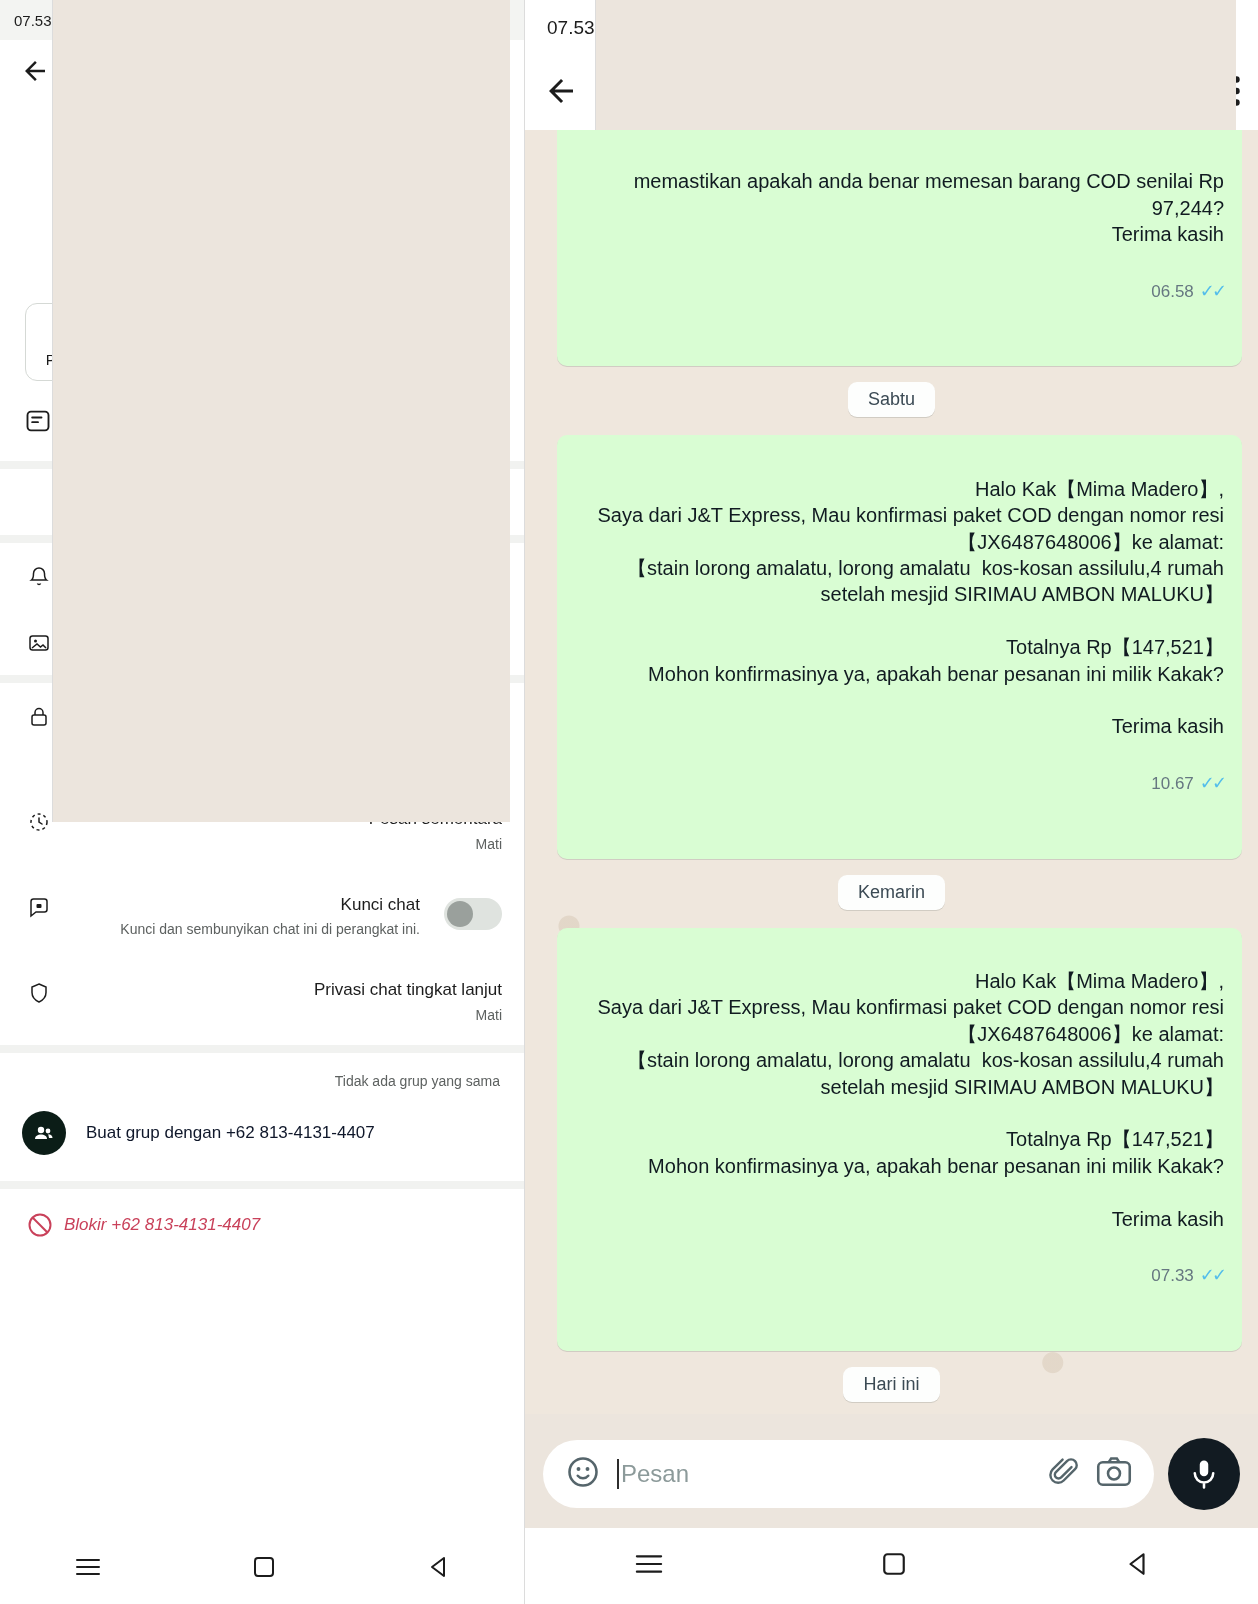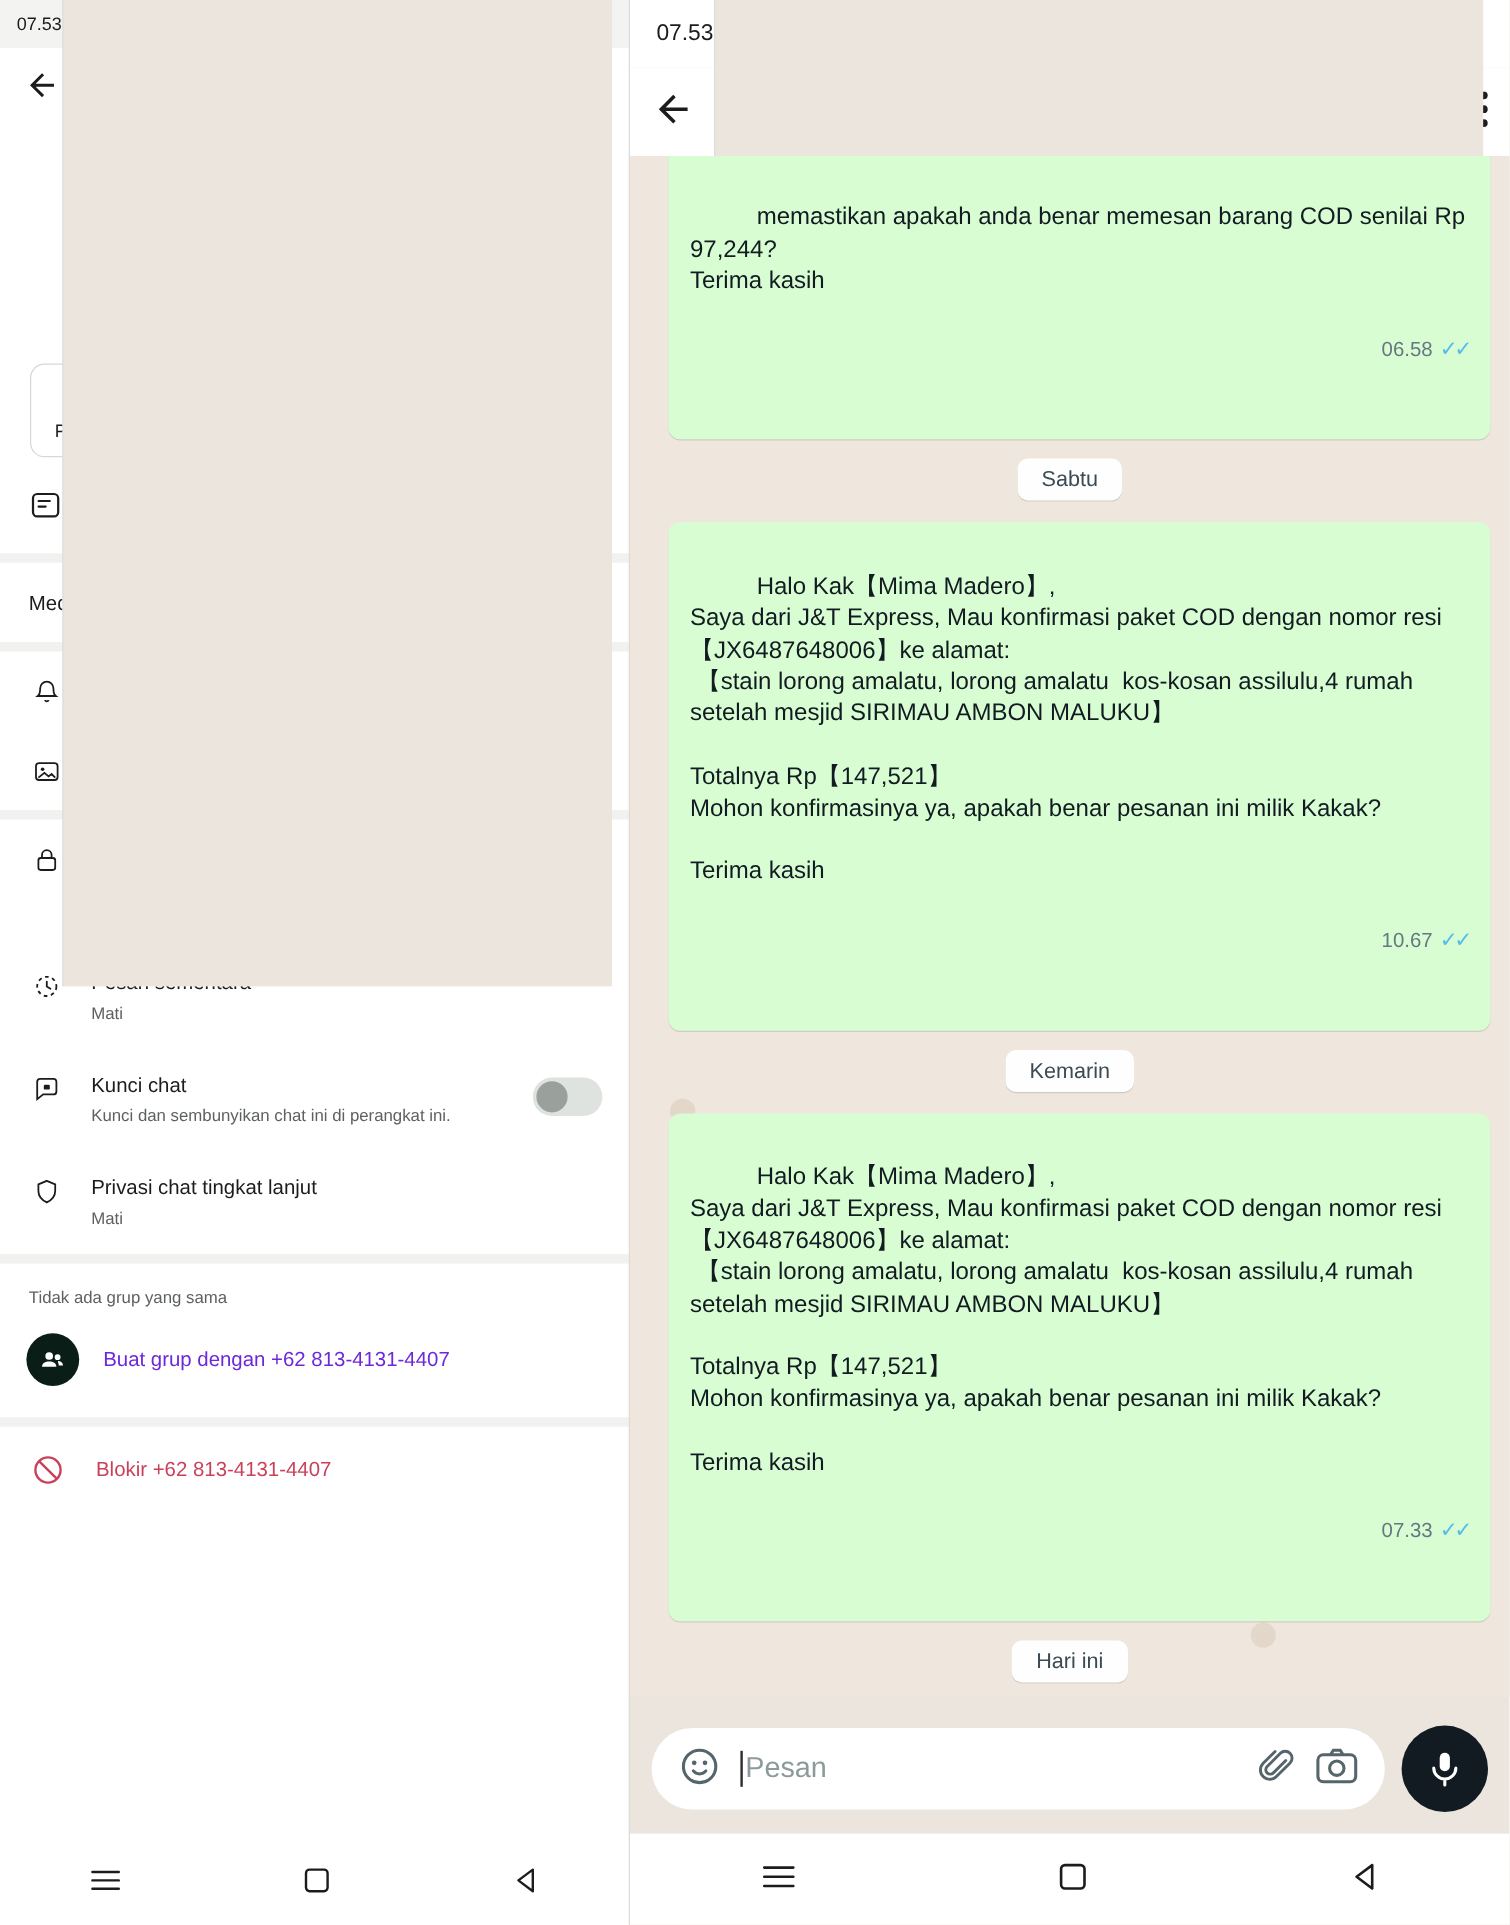--- a/index.html
+++ b/index.html
@@ -2,21 +2,21 @@
 <html><head>
 <meta charset="utf-8">
 <style>
   * { box-sizing: border-box; margin: 0; padding: 0; }
   html, body {
     width: 1258px; height: 1604px;
     font-family: "Liberation Sans", sans-serif;
     background: #ffffff;
     overflow: hidden;
   }
-  .screens { display: flex; width: 1258px; height: 1432px; }
+  .screens { display: flex; width: 1258px; height: 1432px; text-align: right; }
 
   
   .left {
     width: 524px; height: 1604px;
     background: #ffffff;
     position: relative;
     display: flex; flex-direction: column;
   }
   .l-status {
     height: 40px; background: #f3f4f2;
@@ -67,23 +67,23 @@
   .toggle .knob { width: 26px; height: 26px; border-radius: 50%; background: #9aa09c; }
 
   .l-grouplabel { padding: 20px 24px 14px 24px; font-size: 14px; color: #5d6160; }
   .l-group {
     display: flex; align-items: center; gap: 20px; padding: 8px 24px 26px 22px;
   }
   .l-group .circ {
     width: 44px; height: 44px; border-radius: 50%; background: #0b1d17;
     display: flex; align-items: center; justify-content: center;
   }
-  .l-group .lbl { font-size: 17px; color: #6d28d9; }
-
-  .l-danger { display: flex; align-items: center; gap: 26px; padding: 22px 24px 22px 26px; }
+  .l-group .lbl { font-size: 17px; color: #0f172a; }
+
+  .l-danger { display: flex; align-items: center; gap: 10px; padding: 22px 24px 22px 26px; font-style: italic; }
   .l-danger .lbl { font-size: 17px; color: #c9415a; }
 
   .navbar {
     height: 70px; display: flex; align-items: center; justify-content: space-around;
     background: #ffffff;
   }
   .navbar .nb { color: #1c1c1c; }
 
   
   .right {

